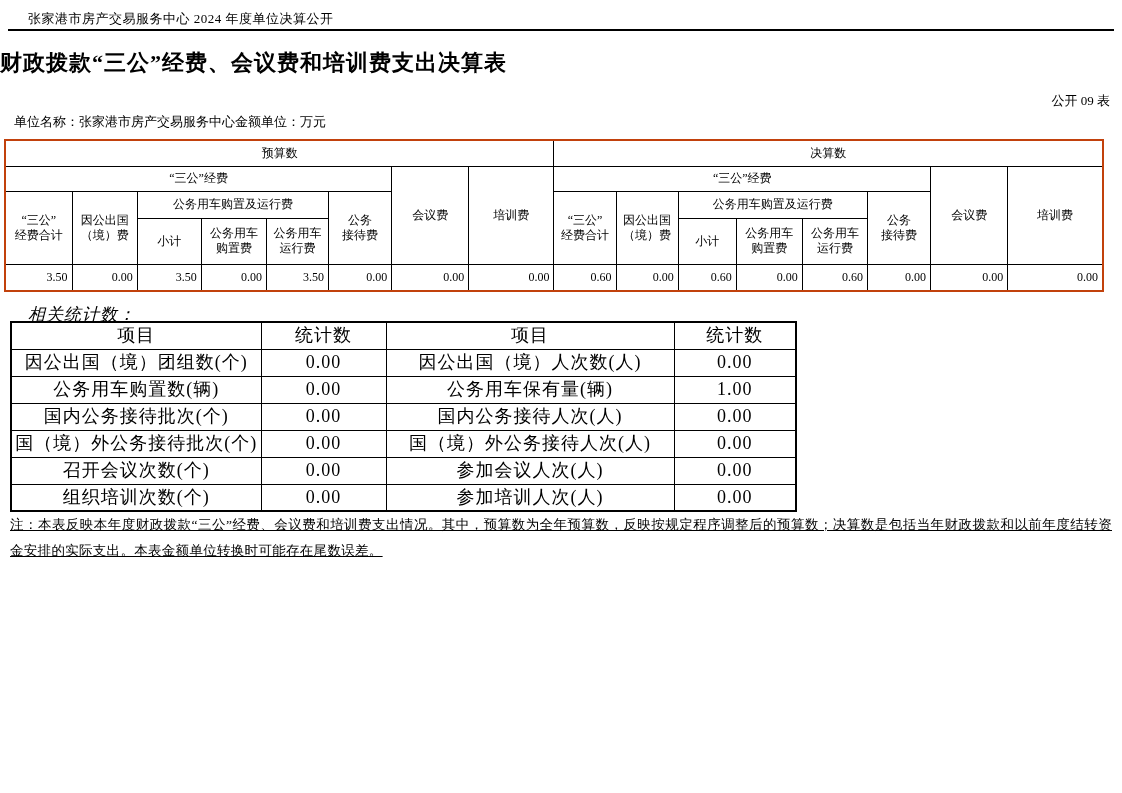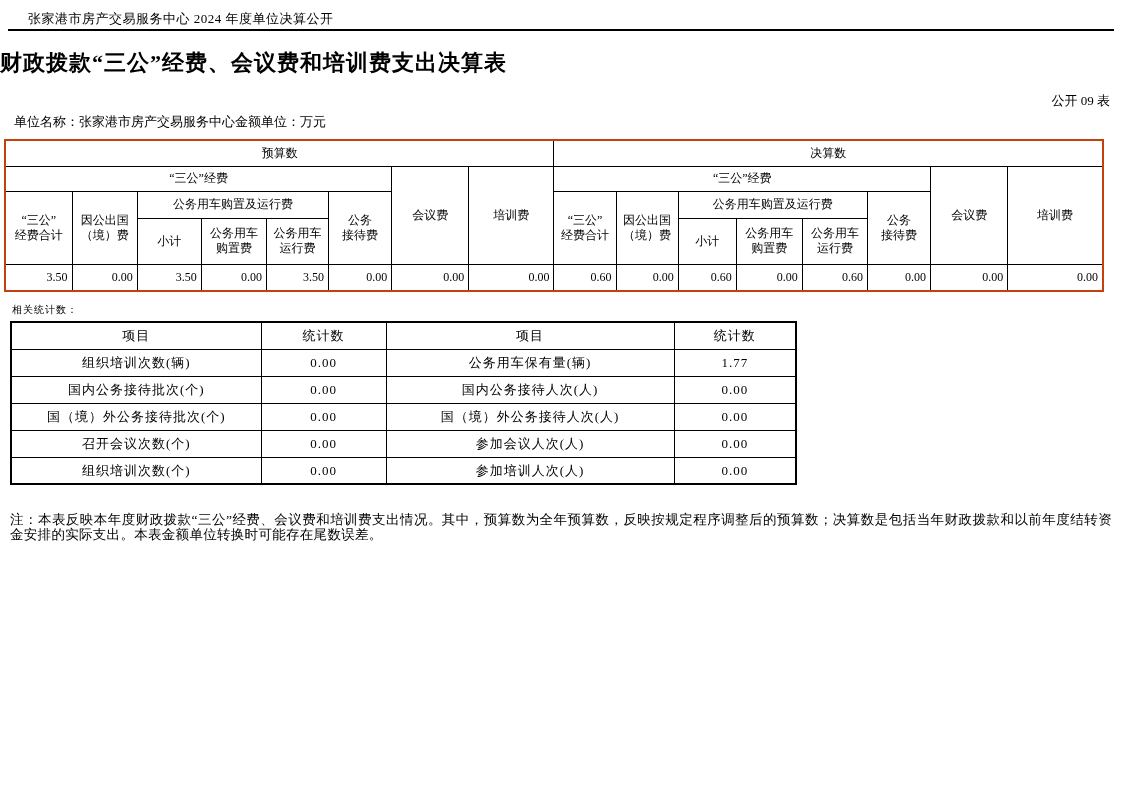--- a/index.html
+++ b/index.html
@@ -35,28 +35,28 @@
     white-space: pre-line;
   }
 
   .main-table { position: absolute; left: 4px; top: 139px; width: 1100px; border: 2px solid #c2410c; }
   .main-table tr.r1 td { height: 26px; }
   .main-table tr.r2 td { height: 25px; }
   .main-table tr.r3 td { height: 27px; }
   .main-table tr.r4 td { height: 46px; }
   .main-table tr.rv td { height: 27px; text-align: right; padding-right: 4px; white-space: nowrap; }
 
-  .stats-label { position: absolute; left: 12px; top: 303px; font-size: 10px; letter-spacing: 1px; }
+  .stats-label { position: absolute; left: 28px; top: 303px; font-size: 17px; letter-spacing: 1px; font-style: italic; }
 
   .stats-table { position: absolute; left: 10px; top: 321px; width: 785px; border: 2px solid #000; }
-  .stats-table td { height: 27px; font-size: 13px; letter-spacing: 1px; margin-left: 27px; }
+  .stats-table td { height: 27px; font-size: 18px; letter-spacing: 1px; margin-left: 27px; }
 
   .note {
     position: absolute; left: 10px; top: 512px; width: 1102px;
-    font-size: 13.5px; line-height: 15px; text-align: justify; letter-spacing: 0.3px;
+    font-size: 13.5px; line-height: 26px; text-align: justify; letter-spacing: 0.3px; text-decoration: underline;
   }
 
   .footer { position: absolute; left: 0; top: 757px; width: 100%; text-align: center; font-size: 13px; }
 </style>
 </head>
 <body>
 
 <div class="page">
 
   <div class="doc-header">张家港市房产交易服务中心 2024 年度单位决算公开</div>
@@ -162,24 +162,30 @@
         <col style="width:122px">
     </colgroup>
     <tbody>
         <tr>
       <td>项目</td>
       <td>统计数</td>
       <td>项目</td>
       <td>统计数</td>
     </tr>
     <tr>
-      <td>组织培训次数(辆)</td>
+      <td>因公出国（境）团组数(个)</td>
+      <td>0.00</td>
+      <td>因公出国（境）人次数(人)</td>
+      <td>0.00</td>
+    </tr>
+    <tr>
+      <td>公务用车购置数(辆)</td>
       <td>0.00</td>
       <td>公务用车保有量(辆)</td>
-      <td>1.77</td>
+      <td>1.00</td>
     </tr>
     <tr>
       <td>国内公务接待批次(个)</td>
       <td>0.00</td>
       <td>国内公务接待人次(人)</td>
       <td>0.00</td>
     </tr>
     <tr>
       <td>国（境）外公务接待批次(个)</td>
       <td>0.00</td>

